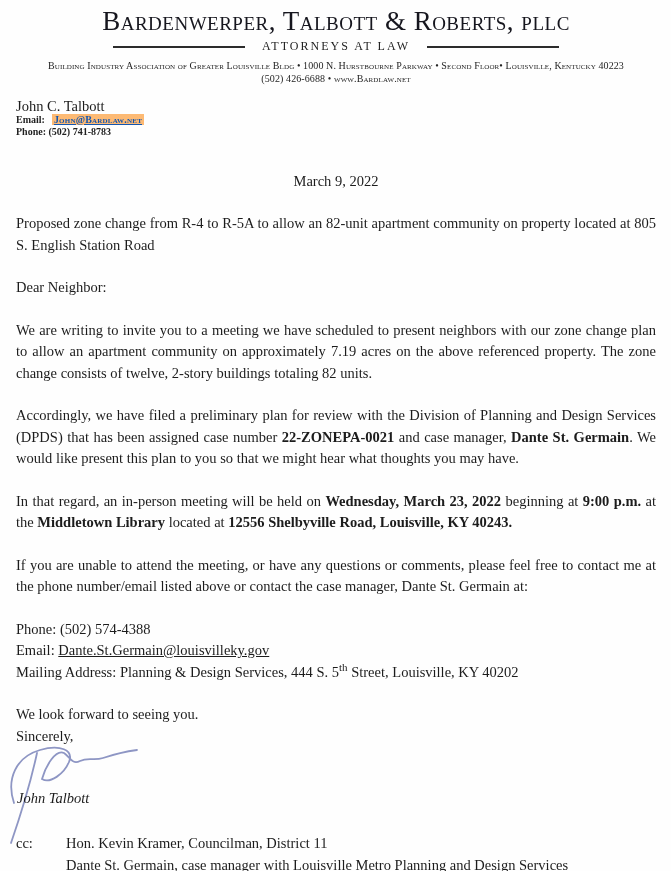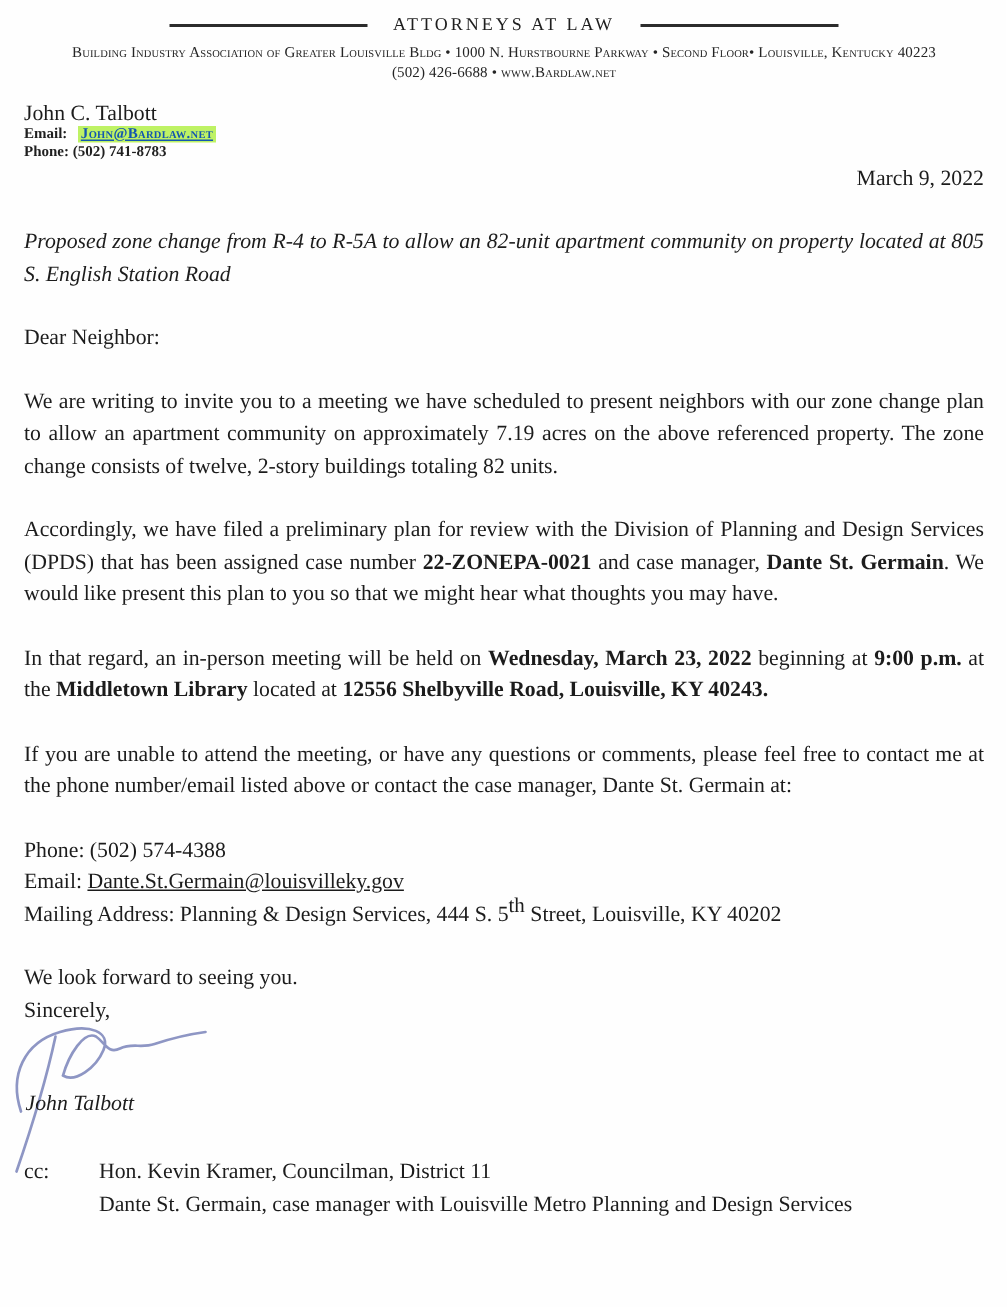--- a/index.html
+++ b/index.html
@@ -5,21 +5,21 @@
   html,body{margin:0;padding:0;background:#ffffff;}
   .page{
     width:671px;height:871px;box-sizing:border-box;
     background:#fefefe;color:#1c1c1c;
     font-family:"Liberation Serif","DejaVu Serif",serif;
     font-size:14.5px;line-height:21.5px;
     padding:6px 15px 10px 16px;position:relative;overflow:hidden;
   }
   .b{font-weight:bold;}
   .u{text-decoration:underline;}
-  .sup{vertical-align:super;font-size:14px;line-height:0;}
+  .sup{vertical-align:super;font-size:11px;line-height:0;}
   
   .firm-name{
     text-align:center;font-variant:small-caps;font-size:27px;line-height:30px;
     letter-spacing:.5px;color:#16161e;white-space:nowrap;
   }
   .tagline-row{display:flex;align-items:center;width:446px;margin:0 auto;gap:17px;}
   .tagline-rule{flex:1;border-top:2px solid #2c2c2c;}
   .tagline-text{font-size:12px;letter-spacing:2px;color:#1e1e1e;white-space:nowrap;}
   .addr-line{
     text-align:center;font-variant:small-caps;font-size:10px;line-height:11.5px;
@@ -27,55 +27,56 @@
   }
   
   .sender{margin-top:13px;}
   .sender-name{font-size:14.5px;line-height:16px;}
   .sender-line{font-size:10px;line-height:12px;font-weight:600;color:#1f1f1f;}
   .email-link{
     font-variant:small-caps;letter-spacing:.2px;margin-left:7px;
     text-decoration:underline;cursor:pointer;padding:0 2px;
   }
   
-  .date-line{text-align:right;margin-top:1px;}
+  .date-line{text-align:center;margin-top:33px;}
   .hang-row{display:flex;margin-top:21px;}
   .hang-label{flex:0 0 69px;}
-  .hang-body{flex:1;text-align:justify;font-style:italic;}
+  .hang-body{flex:1;text-align:justify;}
   .salutation{margin-top:21px;}
   p.body-par{margin:21px 0 0 0;text-align:justify;}
   .contact-block{margin-top:21px;}
   .closing-line{margin-top:21px;}
   .sincerely{}
   .signature-block{position:relative;height:58px;margin-top:2px;font-style:italic;}
   .signature-svg{position:absolute;left:-10px;top:-12px;overflow:visible;}
   .signed-name{position:absolute;left:1px;bottom:-2px;}
   .cc-row{display:flex;margin-top:26px;}
   .cc-label{flex:0 0 50px;}
   .cc-entries{flex:1;}
 </style>
 </head>
 <body>
 
 <div class="page">
 
   <div>
+    <div class="firm-name">Bardenwerper, Talbott &amp; Roberts, pllc</div>
     <div class="tagline-row">
       <span class="tagline-rule"></span>
       <span class="tagline-text">ATTORNEYS AT LAW</span>
       <span class="tagline-rule"></span>
     </div>
     <div class="addr-line">Building Industry Association of Greater Louisville Bldg • 1000 N. Hurstbourne Parkway • Second Floor• Louisville, Kentucky 40223</div>
     <div class="addr-line">(502) 426-6688 • www.Bardlaw.net</div>
   </div>
 
   <div class="sender">
     <div class="sender-name">John C. Talbott</div>
     <div class="sender-line">
-      <span>Email:</span><span class="email-link" id="sender-email-link" style="color: rgb(19, 86, 176); background: #bef264;">John@Bardlaw.net</span>
+      <span>Email:</span><span class="email-link" id="sender-email-link" style="color: rgb(19, 86, 176); background: #fdba74;">John@Bardlaw.net</span>
     </div>
     <div class="sender-line">
       <span>Phone:</span>
       <span>(502) 741-8783</span>
     </div>
   </div>
 
   <div class="date-line">March 9, 2022</div>
 
   <div class="hang-row">

